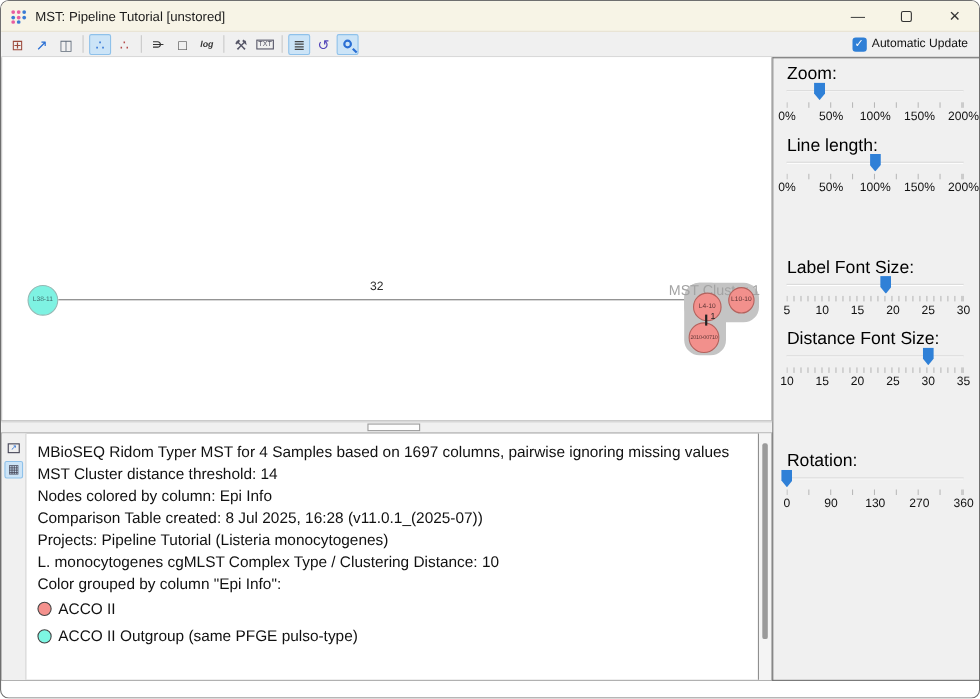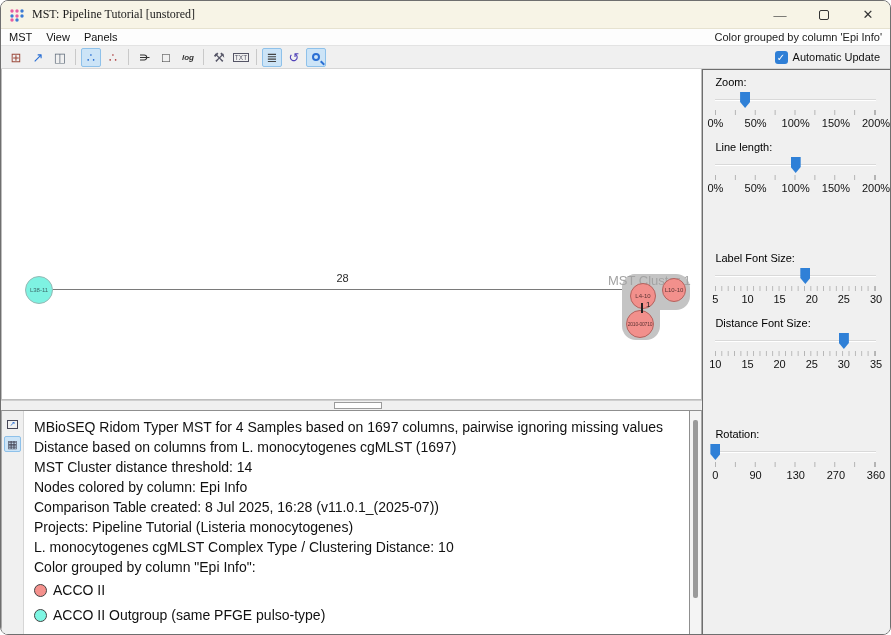--- a/index.html
+++ b/index.html
@@ -4,21 +4,21 @@
 <style>
   * { margin:0; padding:0; box-sizing:border-box; }
   html,body { background:#ffffff; font-family:"Liberation Sans", sans-serif; }
   .window {
     position:relative; width:891px; height:635px;
     border:1px solid #6f6f6f; border-radius:8px; overflow:hidden; background:#fff;
   }
   
   .titlebar {
     height:28px; background:#f7f4e6; display:flex; align-items:center;
-    border-bottom:1px solid #e6e2d0; padding-left:8px;font-family:Liberation Serif, serif;
+    border-bottom:1px solid #e6e2d0; padding-left:8px;
   }
   .appicon { width:16px; height:16px; margin-right:7px; display:inline-block; }
   .title { font-size:12px; color:#1b1b1b; flex:1; }
   .winbtn { width:44px; height:27px; display:flex; align-items:center; justify-content:center;
             font-size:13px; color:#333; cursor:default; }
   .maxbox { width:10px; height:10px; border:1.2px solid #333; border-radius:2px; }
   
   .menubar { height:17px; background:#fdfdfd; display:flex; align-items:center;
              font-size:11px; color:#111; border-bottom:1px solid #e3e3e3; padding:0 8px; }
   .menubar .mitem { margin-right:14px; }
@@ -76,21 +76,21 @@
   .legend-row { display:flex; align-items:center; height:24px; margin-top:1px; }
   .lgcirc { width:13px; height:13px; border-radius:50%; border:1px solid #444; margin-right:6px; }
   .lg-red { background:#f4918d; }
   .lg-cyan { background:#7df6e3; }
   .legend-label { font-size:14px; color:#111; }
   .vscroll { width:12px; background:#f4f4f4; border-left:1px solid #8f8f8f; position:relative; }
   .vthumb { position:absolute; top:9px; left:3px; width:5px; height:178px; background:#9a9a9a; border-radius:2px; }
   
   .rpanel { width:188px; background:#f0f0f0; border:1px solid #6e6e6e; border-right:none;
             padding:6px 14px 0 12px; }
-  .slabel { font-size:11px; color:#000; height:14px; }
+  .slabel { font-size:16px; color:#000; height:14px; }
   .srow { position:relative; height:16px; margin-top:2px; }
   .strack { position:absolute; left:0; right:0; top:7px; height:2px; background:#d9d9d9; border-bottom:1px solid #fff; }
   .sthumb { position:absolute; top:0; width:10px; height:16px; background:#2f80d7;
             transform:translateX(-50%);
             clip-path:polygon(0 0,100% 0,100% 62%,50% 100%,0 62%); }
   .ticks { height:5px; margin-top:2px; border-right:1px solid #b4b4b4;
            background-image:linear-gradient(to right,#b4b4b4 1px,transparent 1px); }
   .t8  { background-size:calc((100% - 1px)/8) 100%; }
   .t25 { background-size:calc((100% - 1px)/25) 100%; }
   .tlabels { position:relative; height:14px; margin-top:2px; font-size:11px; color:#111; }
@@ -121,26 +121,20 @@
       </svg>
     </span>
     <span class="title">MST: Pipeline Tutorial [unstored]</span>
     <div class="winbtn">—</div>
     <div class="winbtn">
         <span class="maxbox"></span>
       </div>
     <div class="winbtn">✕</div>
   </div>
 
-  <div class="menubar">
-    <span class="mitem">MST</span>
-    <span class="mitem">View</span>
-    <span class="mitem">Panels</span>
-    <span class="mright">Color grouped by column 'Epi Info'</span>
-  </div>
 
   <div class="toolbar">
     <span class="tbico" style="color:#9c4a3c">⊞</span>
     <span class="tbico" style="color:#2a6fd4">↗</span>
     <span class="tbico" style="color:#5f6b7a">◫</span>
     <span class="tbsep"></span>
     <span class="tbico sel" style="color:#2a6fd4">∴</span>
     <span class="tbico" style="color:#b34a4a">∴</span>
     <span class="tbsep"></span>
     <span class="tbico" style="color:#333;transform:rotate(90deg)">⋔</span>
@@ -161,21 +155,21 @@
       <span class="chk">✓</span>
       <span>Automatic Update</span>
     </span>
   </div>
 
   <div class="main">
     <div class="left">
 
       <div class="canvas">
         <div class="edge-main"></div>
-        <div class="edge-main-label">28</div>
+        <div class="edge-main-label">32</div>
         <div class="blob1"></div>
         <div class="blob2"></div>
         <div class="cluster-label">MST Cluster 1</div>
         <div class="node node-cyan n1">L38-11</div>
         <div class="node node-red n2">L4-10</div>
         <div class="node node-red n3">L10-10</div>
         <div class="node node-red n4">2010-00710</div>
         <div class="edge-short"></div>
         <div class="edge-short-label">1</div>
       </div>
@@ -188,21 +182,20 @@
         <div class="gutter">
           <span class="gico">
               <span class="frame">↗</span>
             </span>
           <span class="gico sel">
               <span class="tableg">▦</span>
             </span>
         </div>
         <div class="infobody">
           <div class="iline">MBioSEQ Ridom Typer MST for 4 Samples based on 1697 columns, pairwise ignoring missing values</div>
-          <div class="iline">Distance based on columns from L. monocytogenes cgMLST (1697)</div>
           <div class="iline">MST Cluster distance threshold: 14</div>
           <div class="iline">Nodes colored by column: Epi Info</div>
           <div class="iline">Comparison Table created: 8 Jul 2025, 16:28 (v11.0.1_(2025-07))</div>
           <div class="iline">Projects: Pipeline Tutorial (Listeria monocytogenes)</div>
           <div class="iline">L. monocytogenes cgMLST Complex Type / Clustering Distance: 10</div>
           <div class="iline">Color grouped by column "Epi Info":</div>
           <div class="legend-row">
             <span class="lgcirc lg-red"></span>
             <span class="legend-label">ACCO II</span>
           </div>

